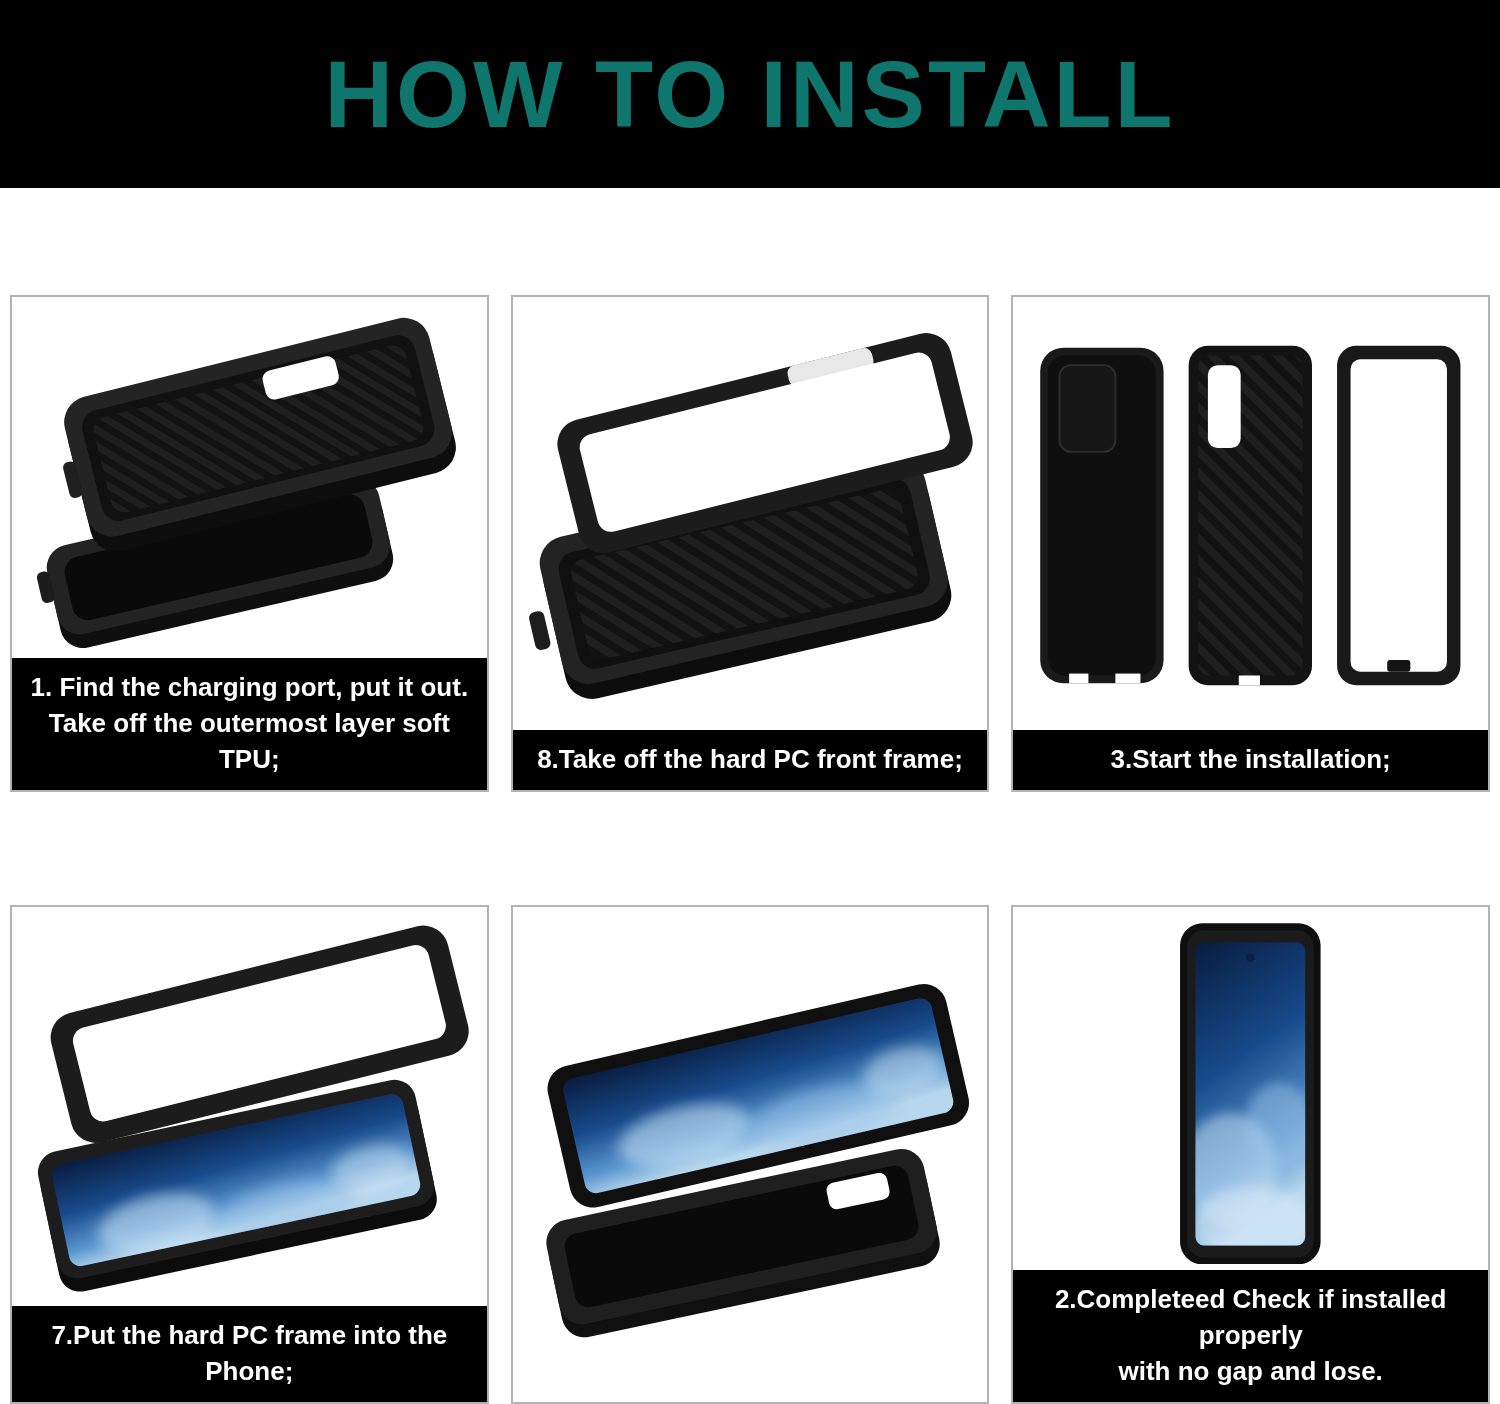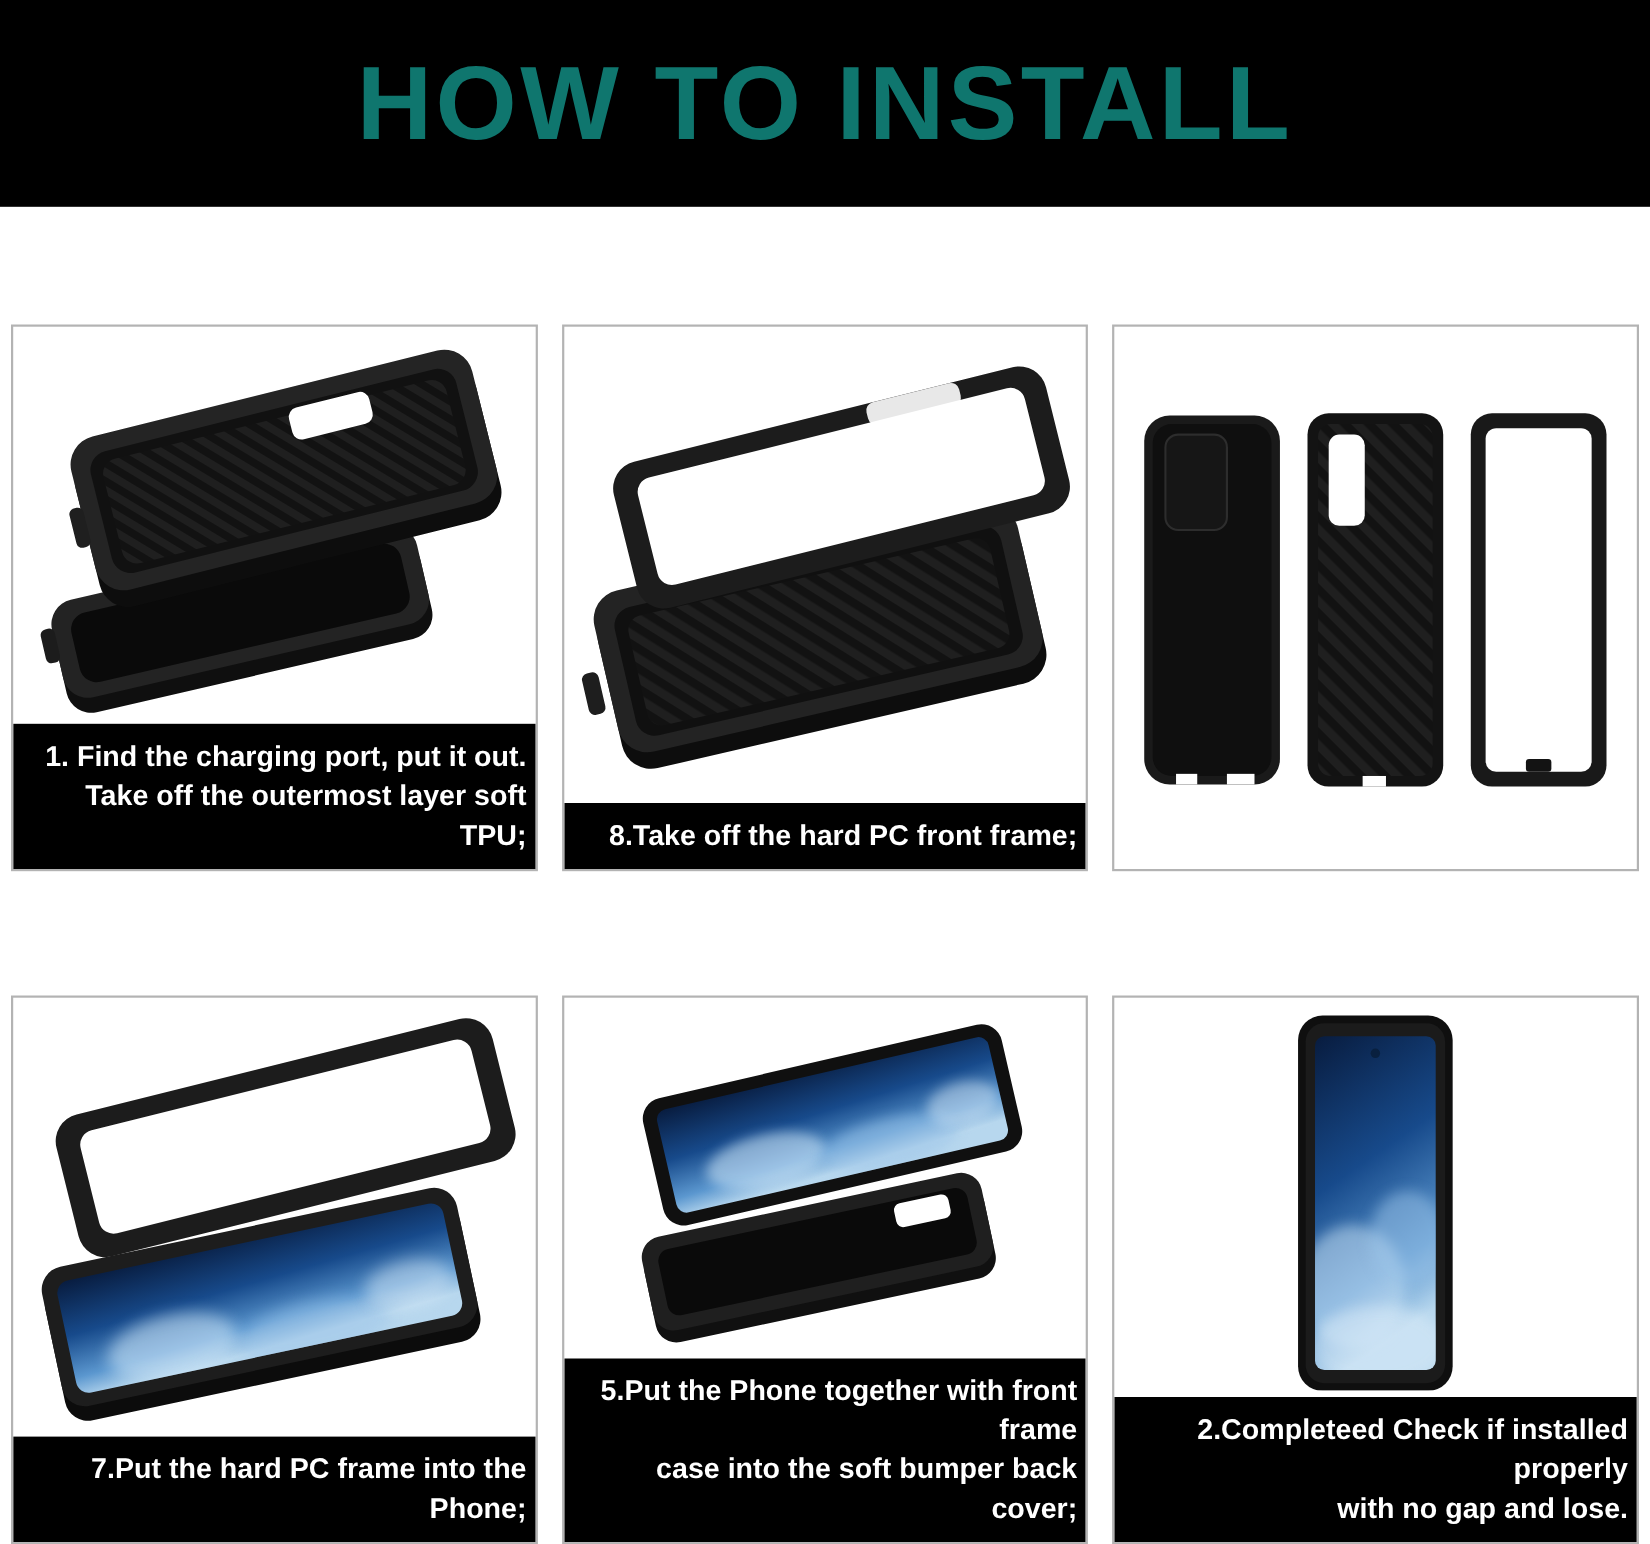--- a/index.html
+++ b/index.html
@@ -46,21 +46,21 @@
     padding: 6px;
   }
   .art svg { width: 100%; height: 100%; }
   .caption {
     flex: 0 0 auto;
     background: #000000;
     color: #ffffff;
     font-size: 26px;
     font-weight: bold;
     line-height: 1.38;
-    text-align: right;
+    text-align: center;
     padding: 12px 8px;
     white-space: pre-line;
   }
 </style>
 </head>
 <body>
 
 <svg width="0" height="0" style="position:absolute" aria-hidden="true">
   <defs>
     <pattern id="carbon" width="16" height="16" patternUnits="userSpaceOnUse" patternTransform="rotate(-45)">
@@ -144,20 +144,21 @@
           <rect x="196" y="46" width="34" height="86" rx="10" fill="#ffffff"></rect>
           <rect x="228" y="368" width="22" height="10" fill="#ffffff"></rect>
         </g>
         <g>
           <rect x="330" y="26" width="128" height="352" rx="20" fill="#191919"></rect>
           <rect x="344" y="40" width="100" height="324" rx="10" fill="#ffffff"></rect>
           <rect x="382" y="352" width="24" height="12" rx="3" fill="#131313"></rect>
         </g>
       </svg>
     </div>
+    <figcaption class="caption">3.Start the installation;</figcaption>
   </figure>
 
   <figure class="panel">
     <div class="art">
       <svg viewBox="0 0 480 400">
         <defs>
           <clipPath id="clip4">
               <rect x="-186" y="-62" width="372" height="108" rx="12"></rect>
             </clipPath>
         </defs>
@@ -198,22 +199,20 @@
           <rect x="-212" y="-74" width="424" height="150" rx="24" fill="#101010"></rect>
           <rect x="-196" y="-60" width="392" height="122" rx="12" fill="url(#screen)"></rect>
           <g clip-path="url(#clip5)">
             <ellipse cx="-84" cy="24" rx="70" ry="30" fill="#cfe6f7" opacity="0.55" filter="url(#soft)"></ellipse>
             <ellipse cx="60" cy="36" rx="80" ry="28" fill="#9cc4e8" opacity="0.5" filter="url(#soft)"></ellipse>
             <ellipse cx="152" cy="10" rx="42" ry="24" fill="#e2f0fa" opacity="0.45" filter="url(#soft)"></ellipse>
           </g>
         </g>
       </svg>
     </div>
-    <figcaption class="caption">5.Put the Phone together with front frame
-case into the soft bumper back cover;</figcaption>
   </figure>
 
   <figure class="panel">
     <div class="art">
       <svg viewBox="0 0 480 410">
         <defs>
           <clipPath id="clip6">
               <rect x="176" y="34" width="128" height="354" rx="10"></rect>
             </clipPath>
         </defs>

